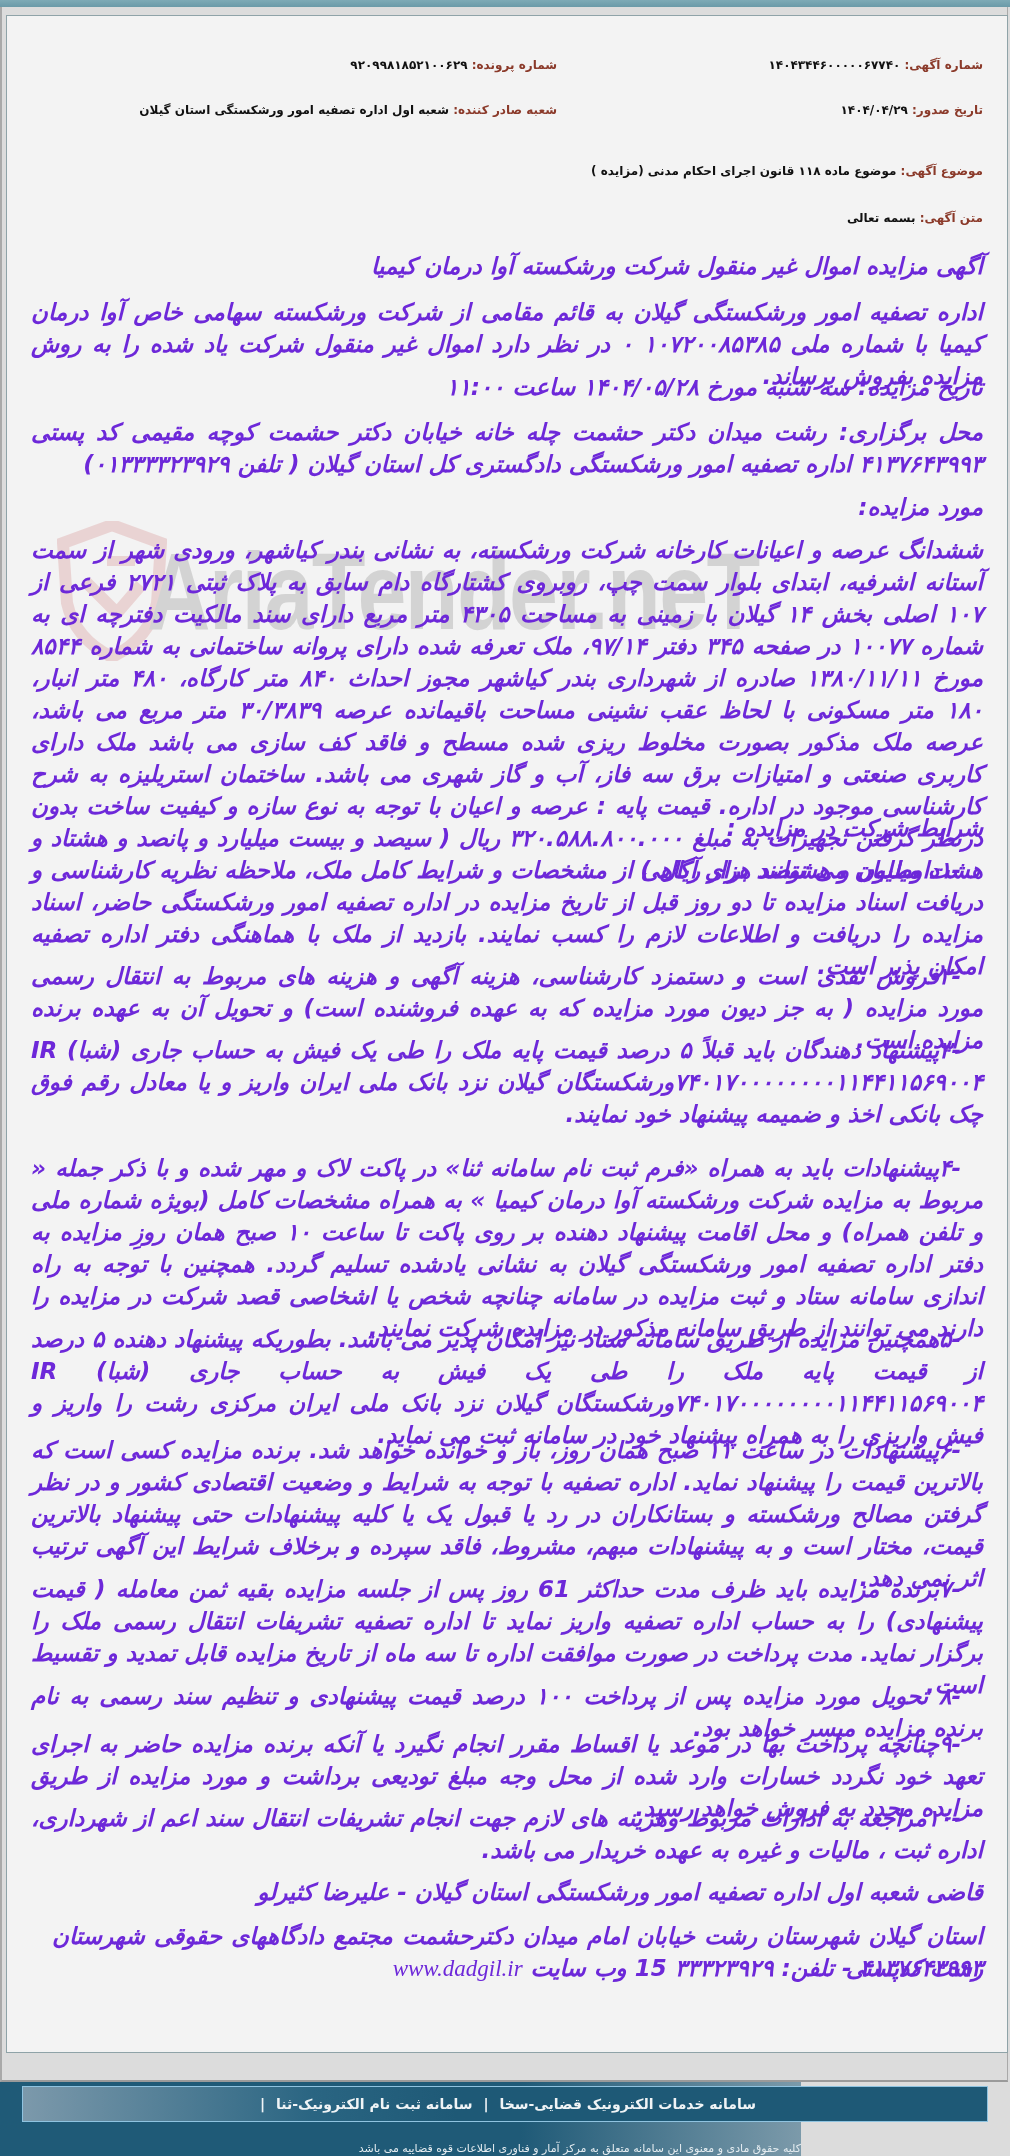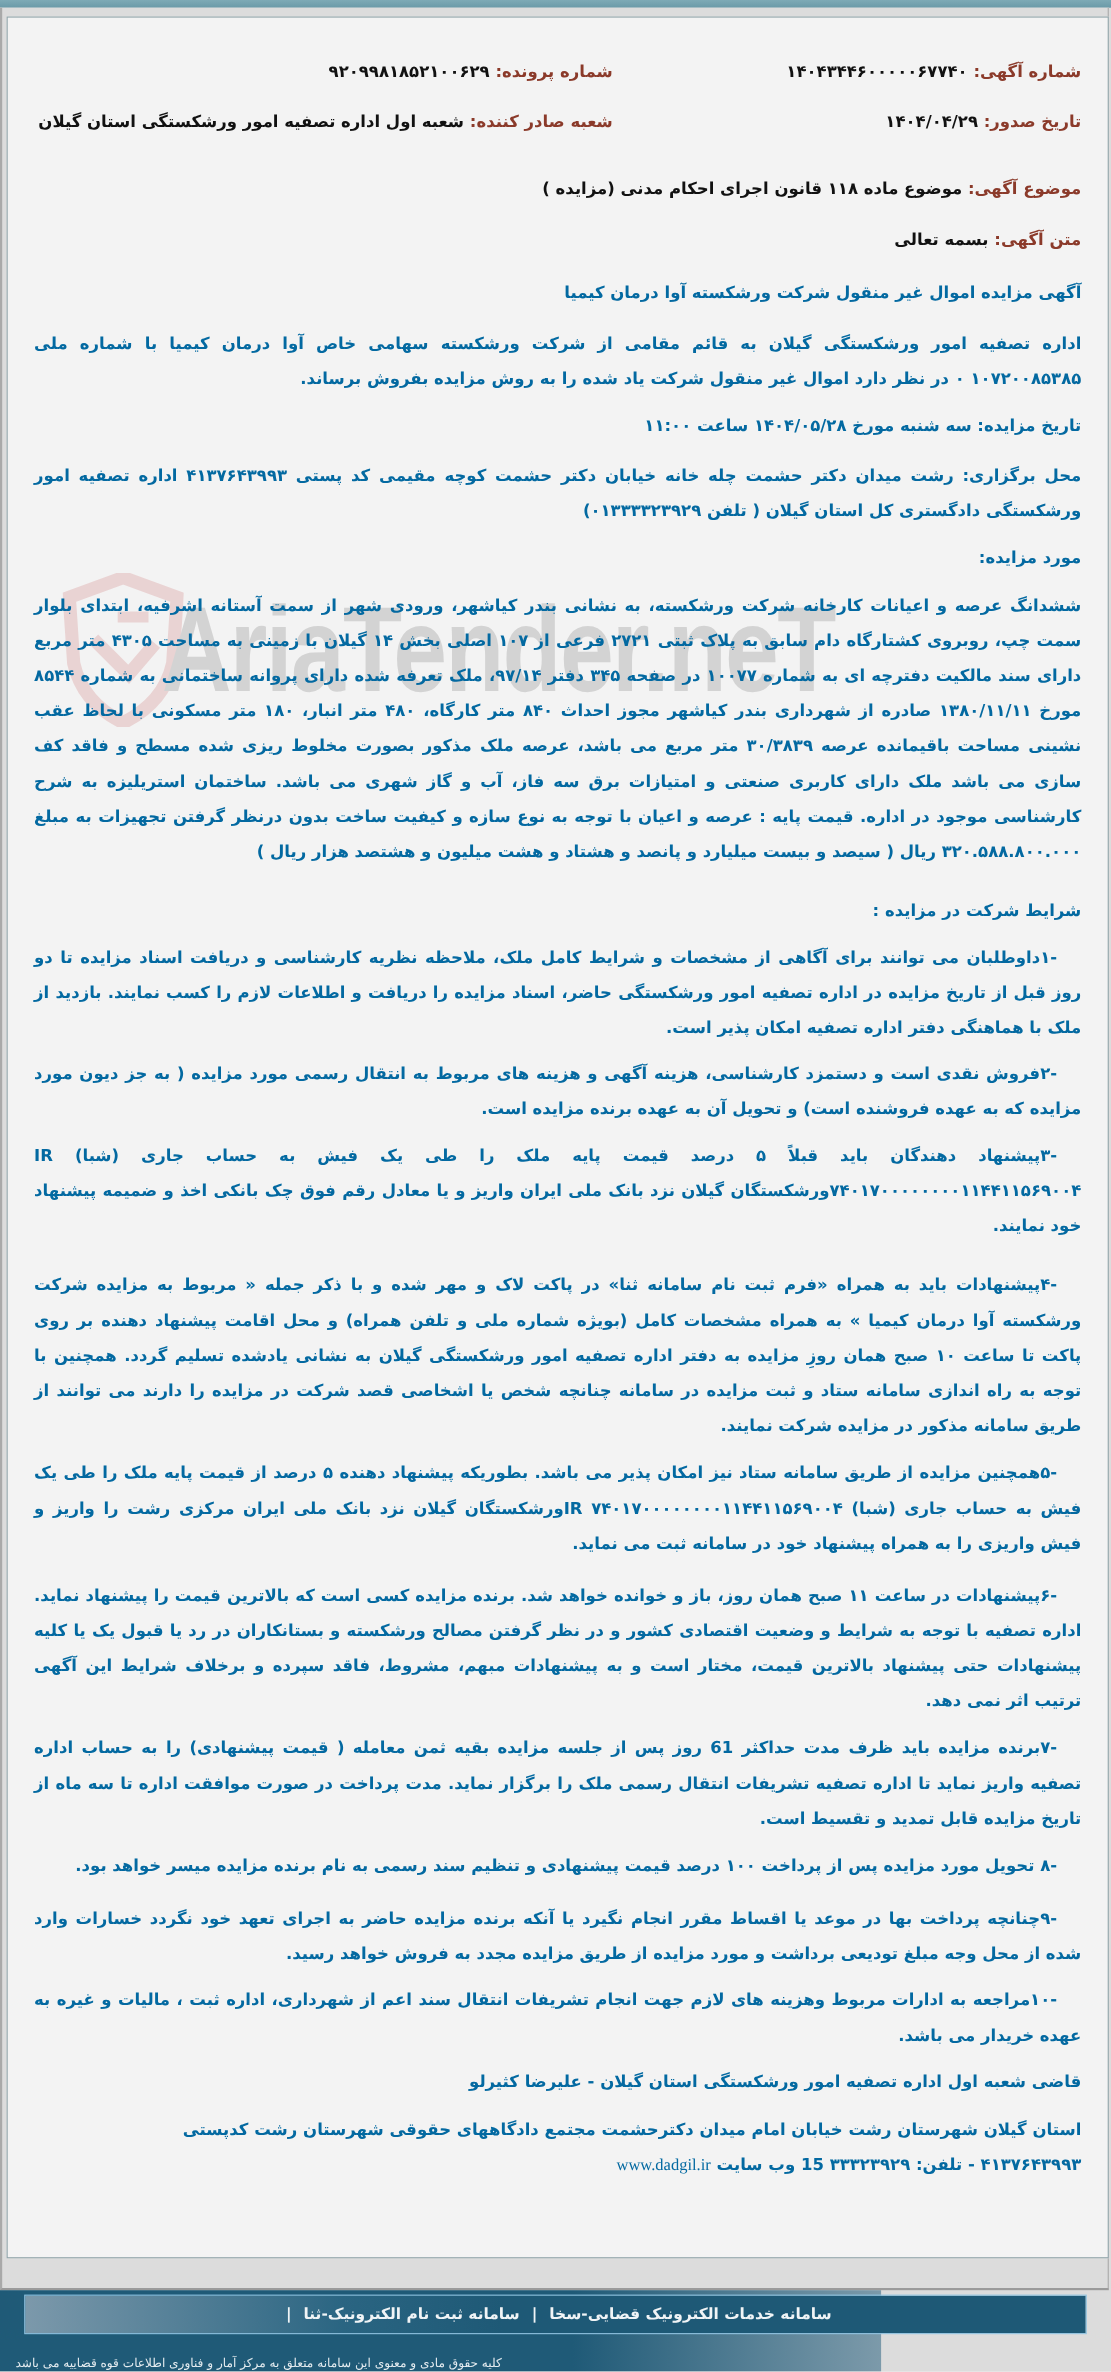--- a/index.html
+++ b/index.html
@@ -18,29 +18,30 @@
     border-left:2px solid #a9a9a9; border-right:1px solid #a9a9a9;
     border-bottom:2px solid #9a9a9a;
     background:#dcdcdc; box-sizing:border-box;
   }
   .paper {
     position:absolute; left:4px; top:8px; width:1002px; height:2038px;
     background:#f3f3f3; border:1px solid #8fa3a8; box-sizing:border-box;
     direction:rtl;
   }
   .content { position:absolute; right:24px; left:24px; top:0; }
-  .row { position:absolute; right:0; left:0; font-weight:bold; font-size:15px; line-height:20px; }
+  .row { position:absolute; right:0; left:0; font-weight:bold; font-size:12px; line-height:20px; }
   .lbl { color:#8b3a2a; }
   .val { color:#111; }
   .meta-col1 { position:absolute; right:0; }
   .meta-col2 { position:absolute; right:426px;text-align:center; }
   .para {
     position:absolute; right:0; left:0;
-    font-weight:bold; font-size:15px; line-height:32px; color:#0369a1;
+    font-weight:bold; font-size:23px; line-height:32px; color:#6d28d9;
     text-align:justify;
+    font-style:italic;
   }
   .para.indent { text-indent:22px; }
   .ltr { direction:ltr; unicode-bidi:embed; }
   .watermark {
     position:absolute; left:40px; top:495px; width:560px; height:160px;
     pointer-events:none; opacity:0.35;
   }
   .wm-shield {
     position:absolute; left:10px; top:10px; width:110px; height:140px;
   }
@@ -58,22 +59,22 @@
     position:absolute; left:22px; top:4px; width:966px; height:36px;
     border:1px solid #8fc3e0; box-sizing:border-box;
     background:linear-gradient(to right,#7c99ab 0%,#2a6582 30%,#1e5976 45%,#1e5976 100%);
     direction:rtl; text-align:center;
     font-family:"DejaVu Sans", sans-serif; font-size:14px; line-height:34px;
     color:#f0f4f6; font-weight:bold;
   }
   .footer-bar a { color:#f0f4f6; text-decoration:none; }
   .footer-bar .sep { margin:0 6px; }
   .footer-copy {
-    position:absolute; left:0; right:0; top:60px; text-align:left; direction:rtl;
-    font-family:"DejaVu Sans", sans-serif; font-size:11px; color:#e4ecf0;padding-left:14px;
+    position:absolute; left:0; right:0; top:60px; text-align:right; direction:rtl;
+    font-family:"DejaVu Sans", sans-serif; font-size:11px; color:#e4ecf0;
   }
 </style>
 </head>
 <body>
 
 <div class="topbar"></div>
 
 <div class="frame">
   <div class="paper">
 

